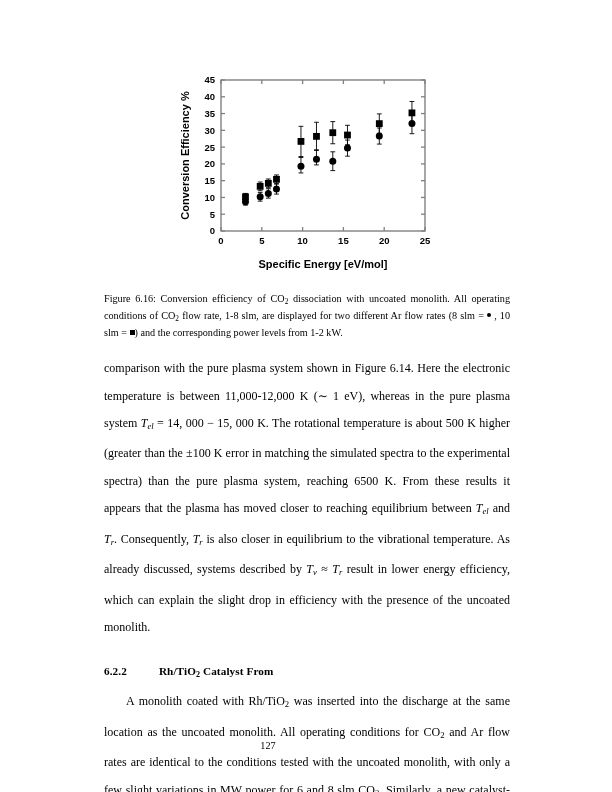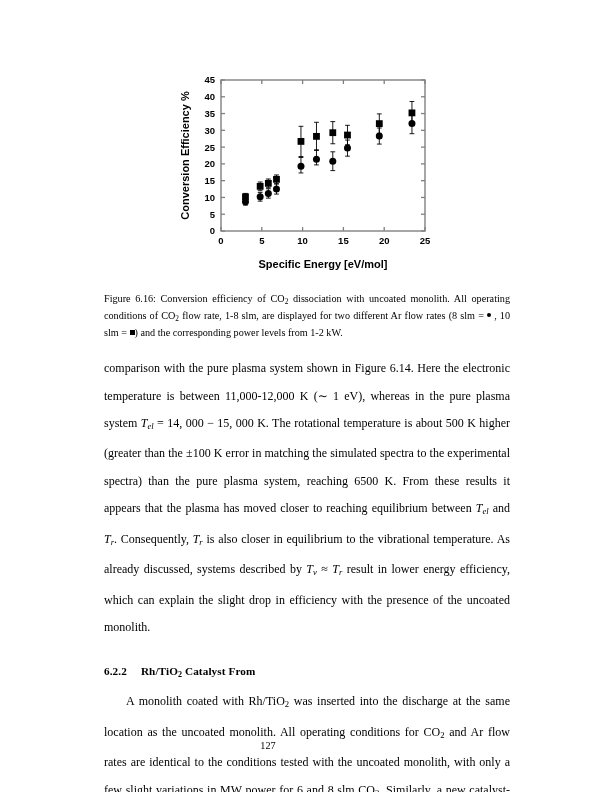--- a/index.html
+++ b/index.html
@@ -64,21 +64,21 @@
   .para.indent { text-indent: 22px; font-family: Liberation Serif, serif; }
 
   .section-head {
     font-size: 11.2px;
     font-weight: bold;
     margin: 0;
     padding-top: 23px;
     padding-bottom: 10px;
     letter-spacing: 0.1px;
   }
-  .section-head .num { margin-right: 14px; }
+  .section-head .num { margin-right: 32px; }
 
   .pagenum {
     position: absolute;
     left: 0;
     top: 740px;
     width: 536px;
     text-align: center;
     font-size: 10.2px;
   }
 

